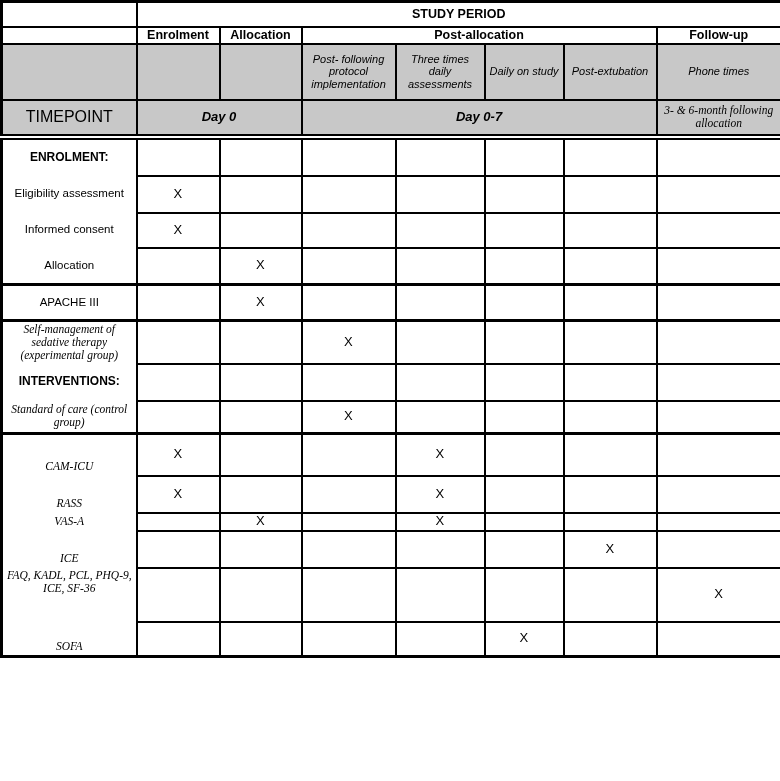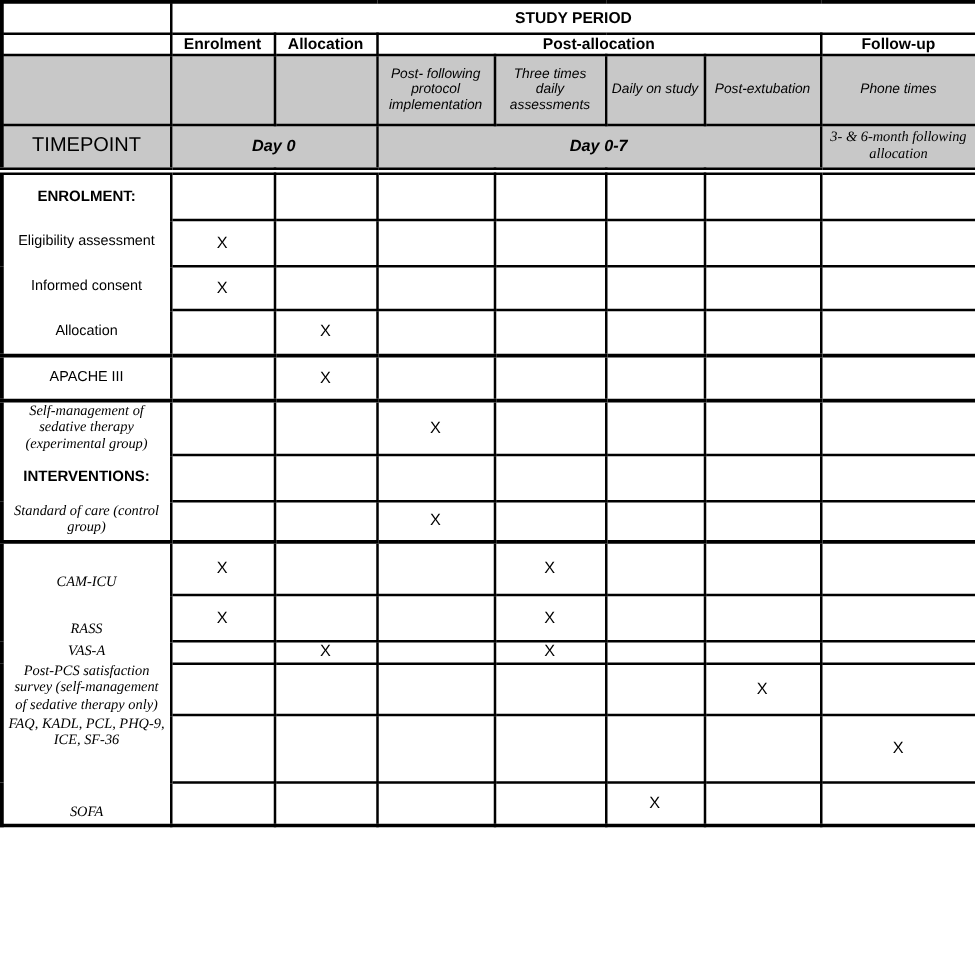--- a/index.html
+++ b/index.html
@@ -213,31 +213,31 @@
     <td class="lbl ital vbot">VAS-A</td>
     <td class="mark"></td>
     <td class="mark">X</td>
     <td class="mark"></td>
     <td class="mark">X</td>
     <td class="mark"></td>
     <td class="mark"></td>
     <td class="mark"></td>
   </tr>
 
-  <tr style="height:41px">
-    <td class="lbl ital">Post-PCS satisfaction survey (self-management of sedative therapy only)</td>
-    <td class="mark"></td>
-    <td class="mark"></td>
-    <td class="mark"></td>
-    <td class="mark"></td>
-    <td class="mark"></td>
-    <td class="mark">X</td>
-    <td class="mark"></td>
-  </tr>
-
+
+  <tr style="height:37px">
+    <td class="lbl ital vbot">ICE</td>
+    <td class="mark"></td>
+    <td class="mark"></td>
+    <td class="mark"></td>
+    <td class="mark"></td>
+    <td class="mark"></td>
+    <td class="mark">X</td>
+    <td class="mark"></td>
+  </tr>
 
   <tr style="height:54px">
     <td class="lbl ital vtop">FAQ, KADL, PCL, PHQ-9, ICE, SF-36</td>
     <td class="mark"></td>
     <td class="mark"></td>
     <td class="mark"></td>
     <td class="mark"></td>
     <td class="mark"></td>
     <td class="mark"></td>
     <td class="mark">X</td>

